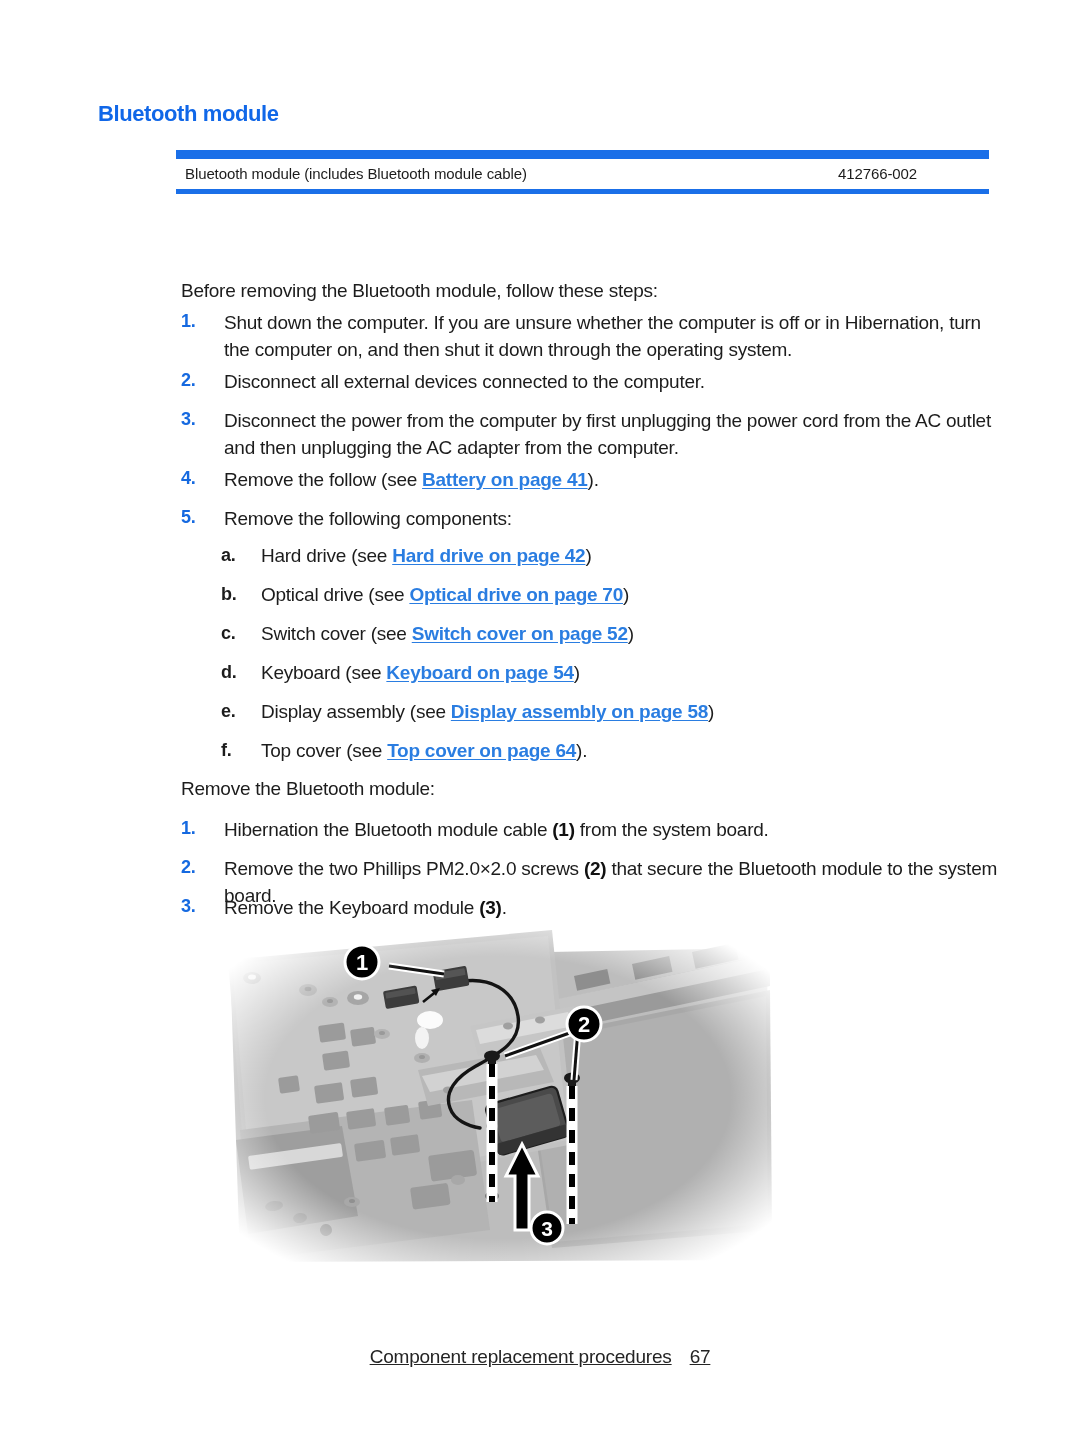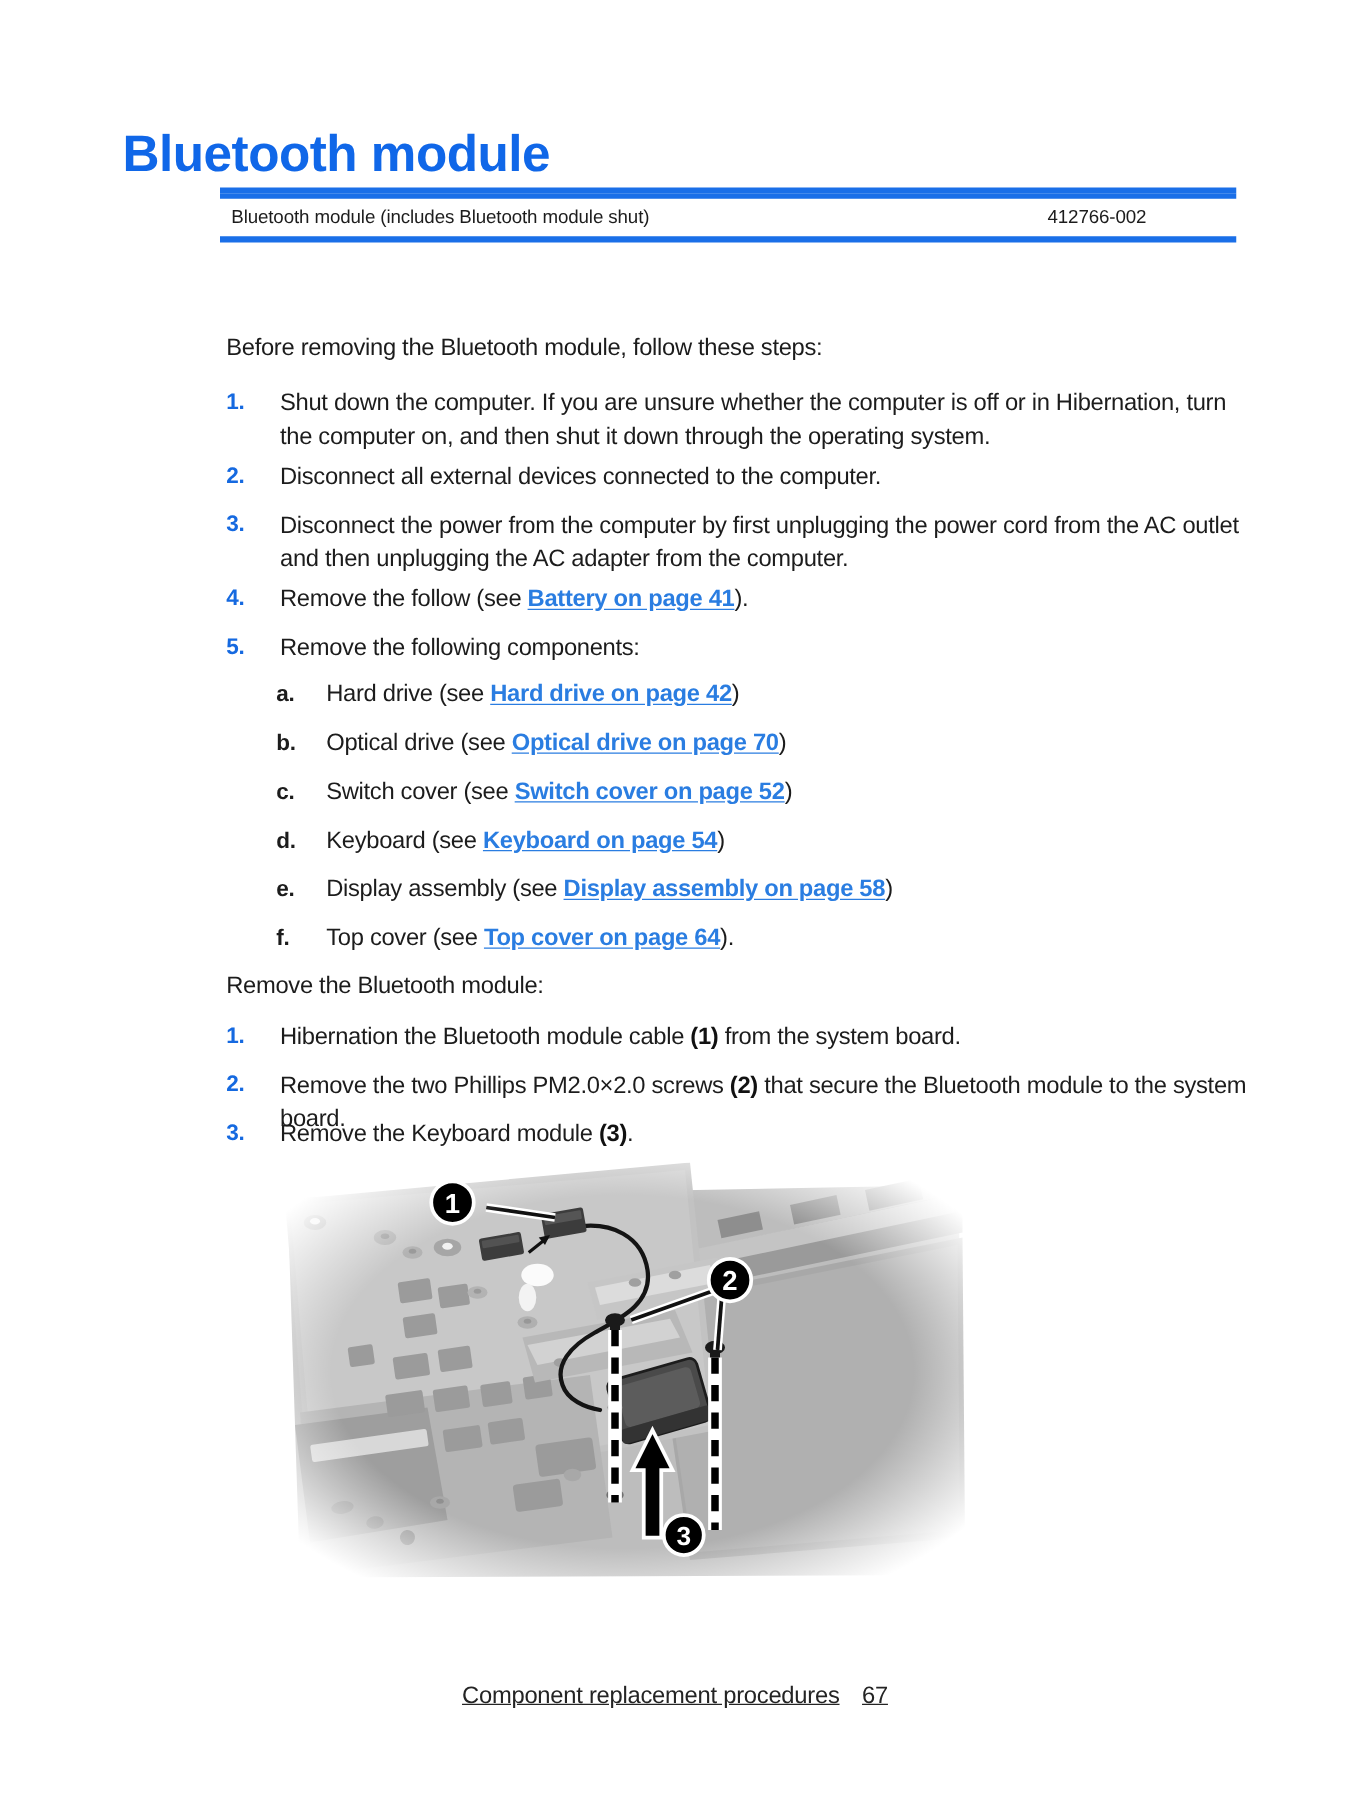--- a/index.html
+++ b/index.html
@@ -14,21 +14,21 @@
     font-family: "Liberation Sans", sans-serif;
     color: #1a1a1a;
     overflow: hidden;
   }
 
   
   .page-title {
     position: absolute;
     left: 98px;
     top: 103px;
-    font-size: 41px;
+    font-size: 22px;
     font-weight: bold;
     letter-spacing: -0.4px;
     color: #1067e8;
     line-height: 1;
   }
 
   
   .spec-table {
     position: absolute;
     left: 176px;
@@ -70,21 +70,21 @@
   }
 
   
   .lead {
     position: absolute;
     left: 181px;
     font-size: 19px;
     color: #1c1c1c;
     letter-spacing: -0.25px;
   }
-  #lead-before { top: 268px; }
+  #lead-before { top: 280px; }
   #lead-remove { top: 778px; }
 
   .step {
     position: absolute;
     display: flex;
     font-size: 19px;
     letter-spacing: -0.25px;
     color: #1c1c1c;
   }
   .step .num {
@@ -151,21 +151,21 @@
 </head>
 <body>
 
 <div class="page-title">Bluetooth module</div>
 
 <div class="spec-table">
   <div class="rule"></div>
   <div class="rule thin"></div>
   <div class="tbl-row">
     <div class="tbl-cell-desc">
-      <span class="tbl-body-text">Bluetooth module (includes Bluetooth module shut)</span>
+      <span class="tbl-body-text">Bluetooth module (includes Bluetooth module cable)</span>
     </div>
     <div class="tbl-cell-part">
       <span class="tbl-body-text">412766-002</span>
     </div>
   </div>
   <div class="rule"></div>
 </div>
 
 <div class="lead" id="lead-before">Before removing the Bluetooth module, follow these steps:</div>
 

